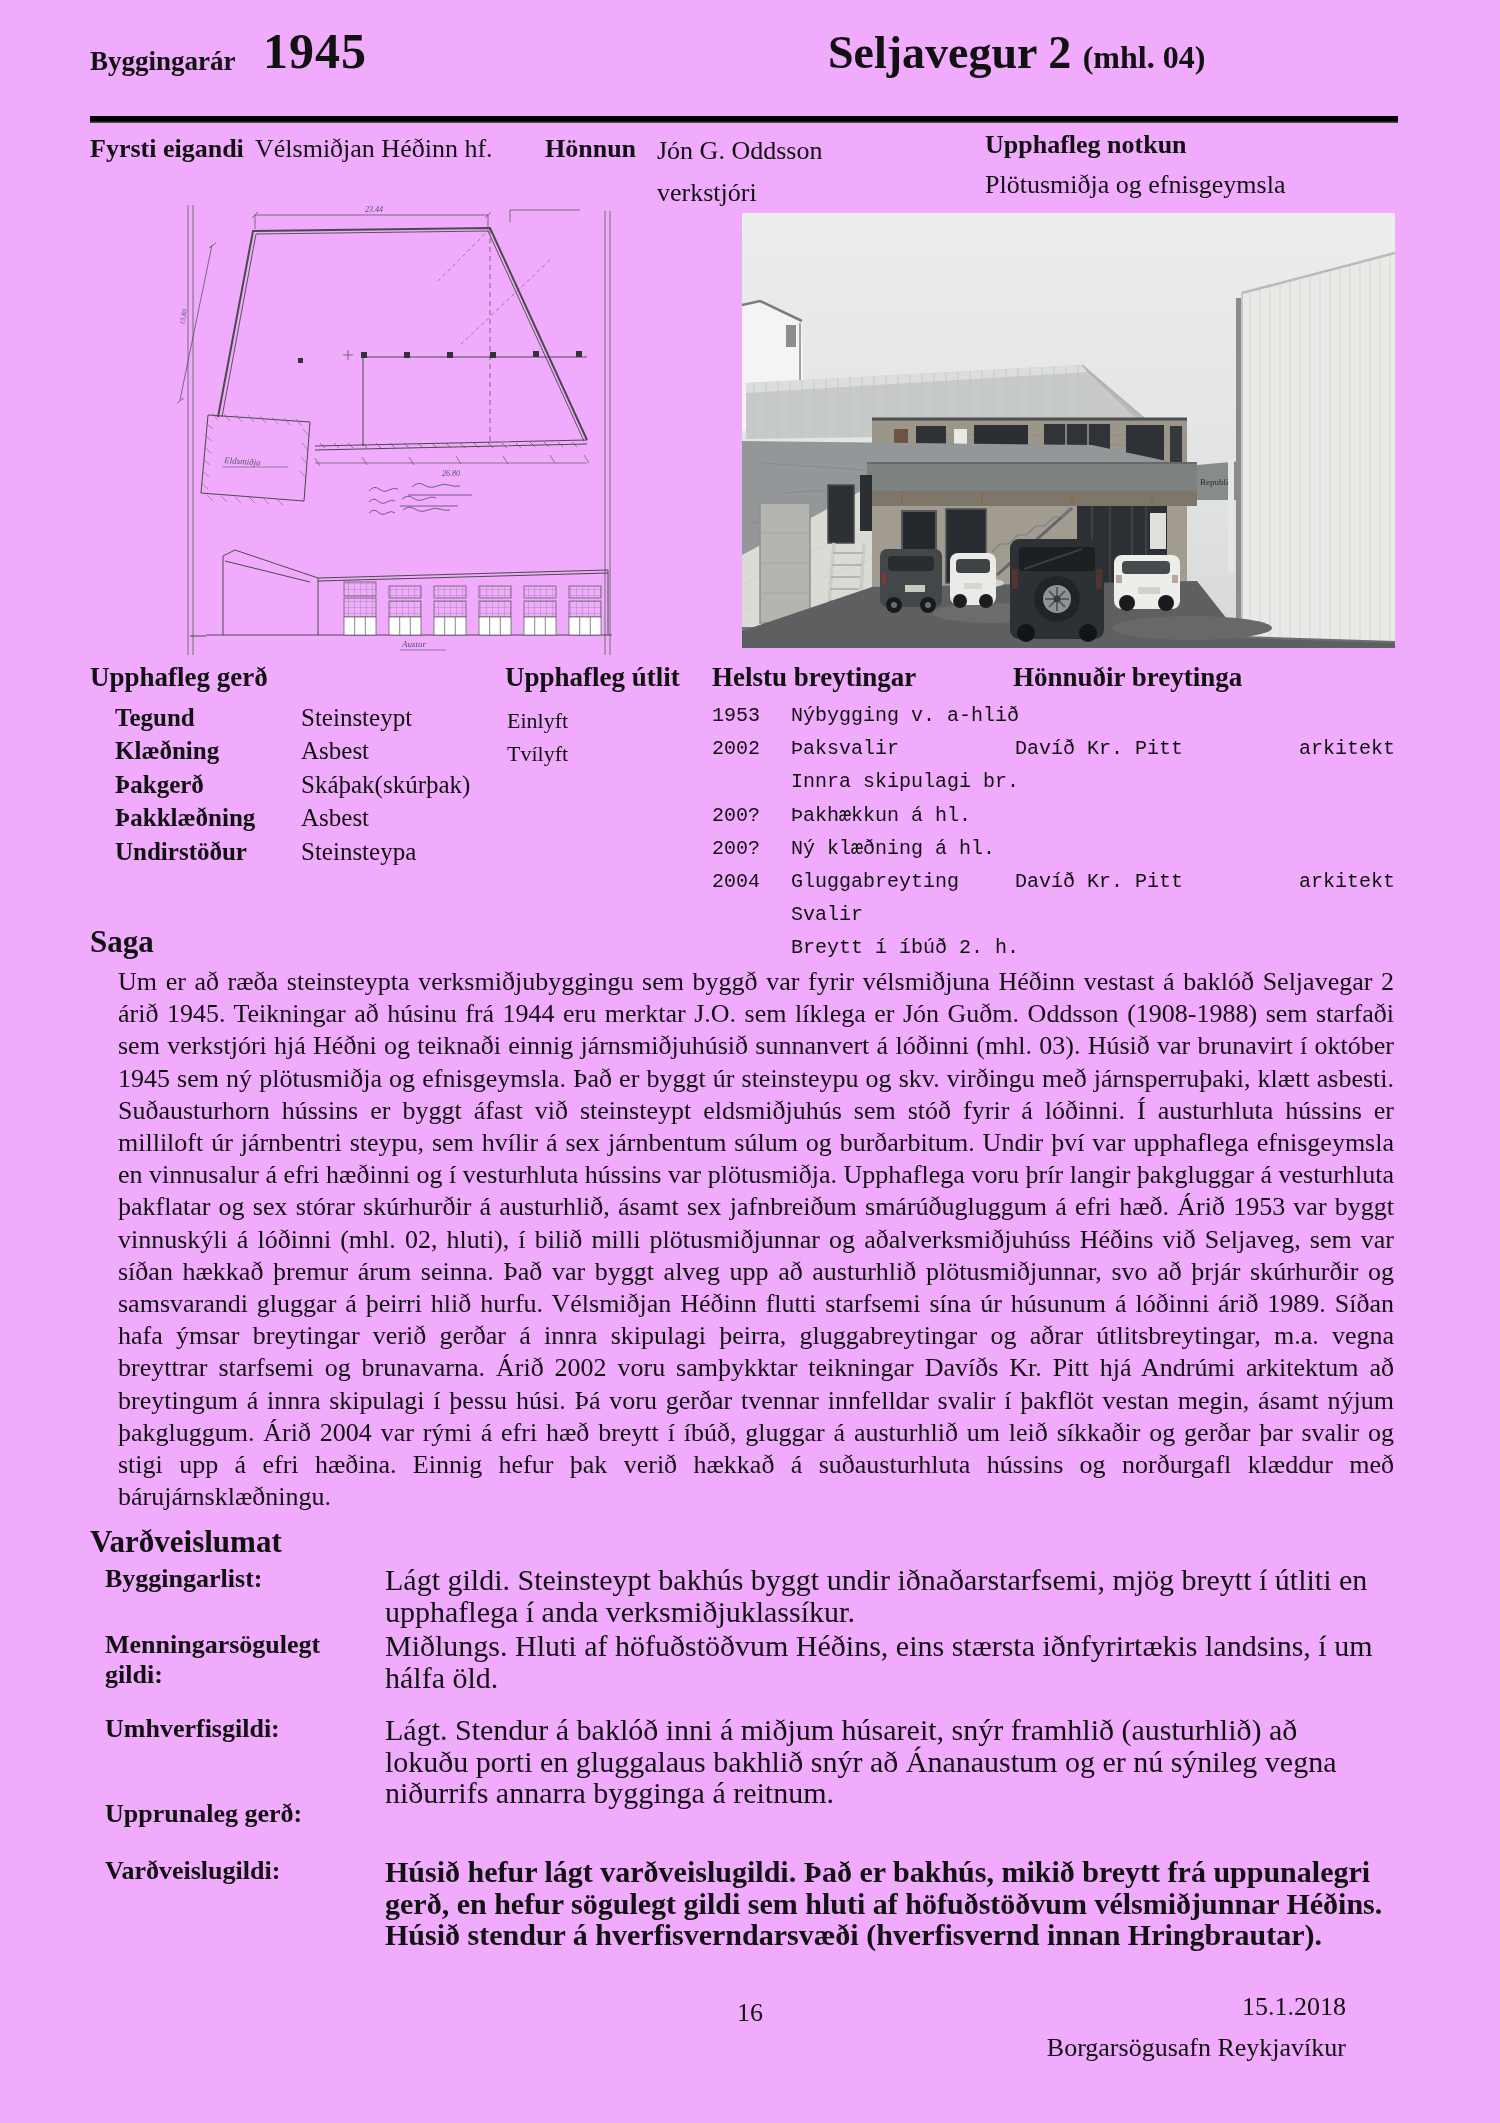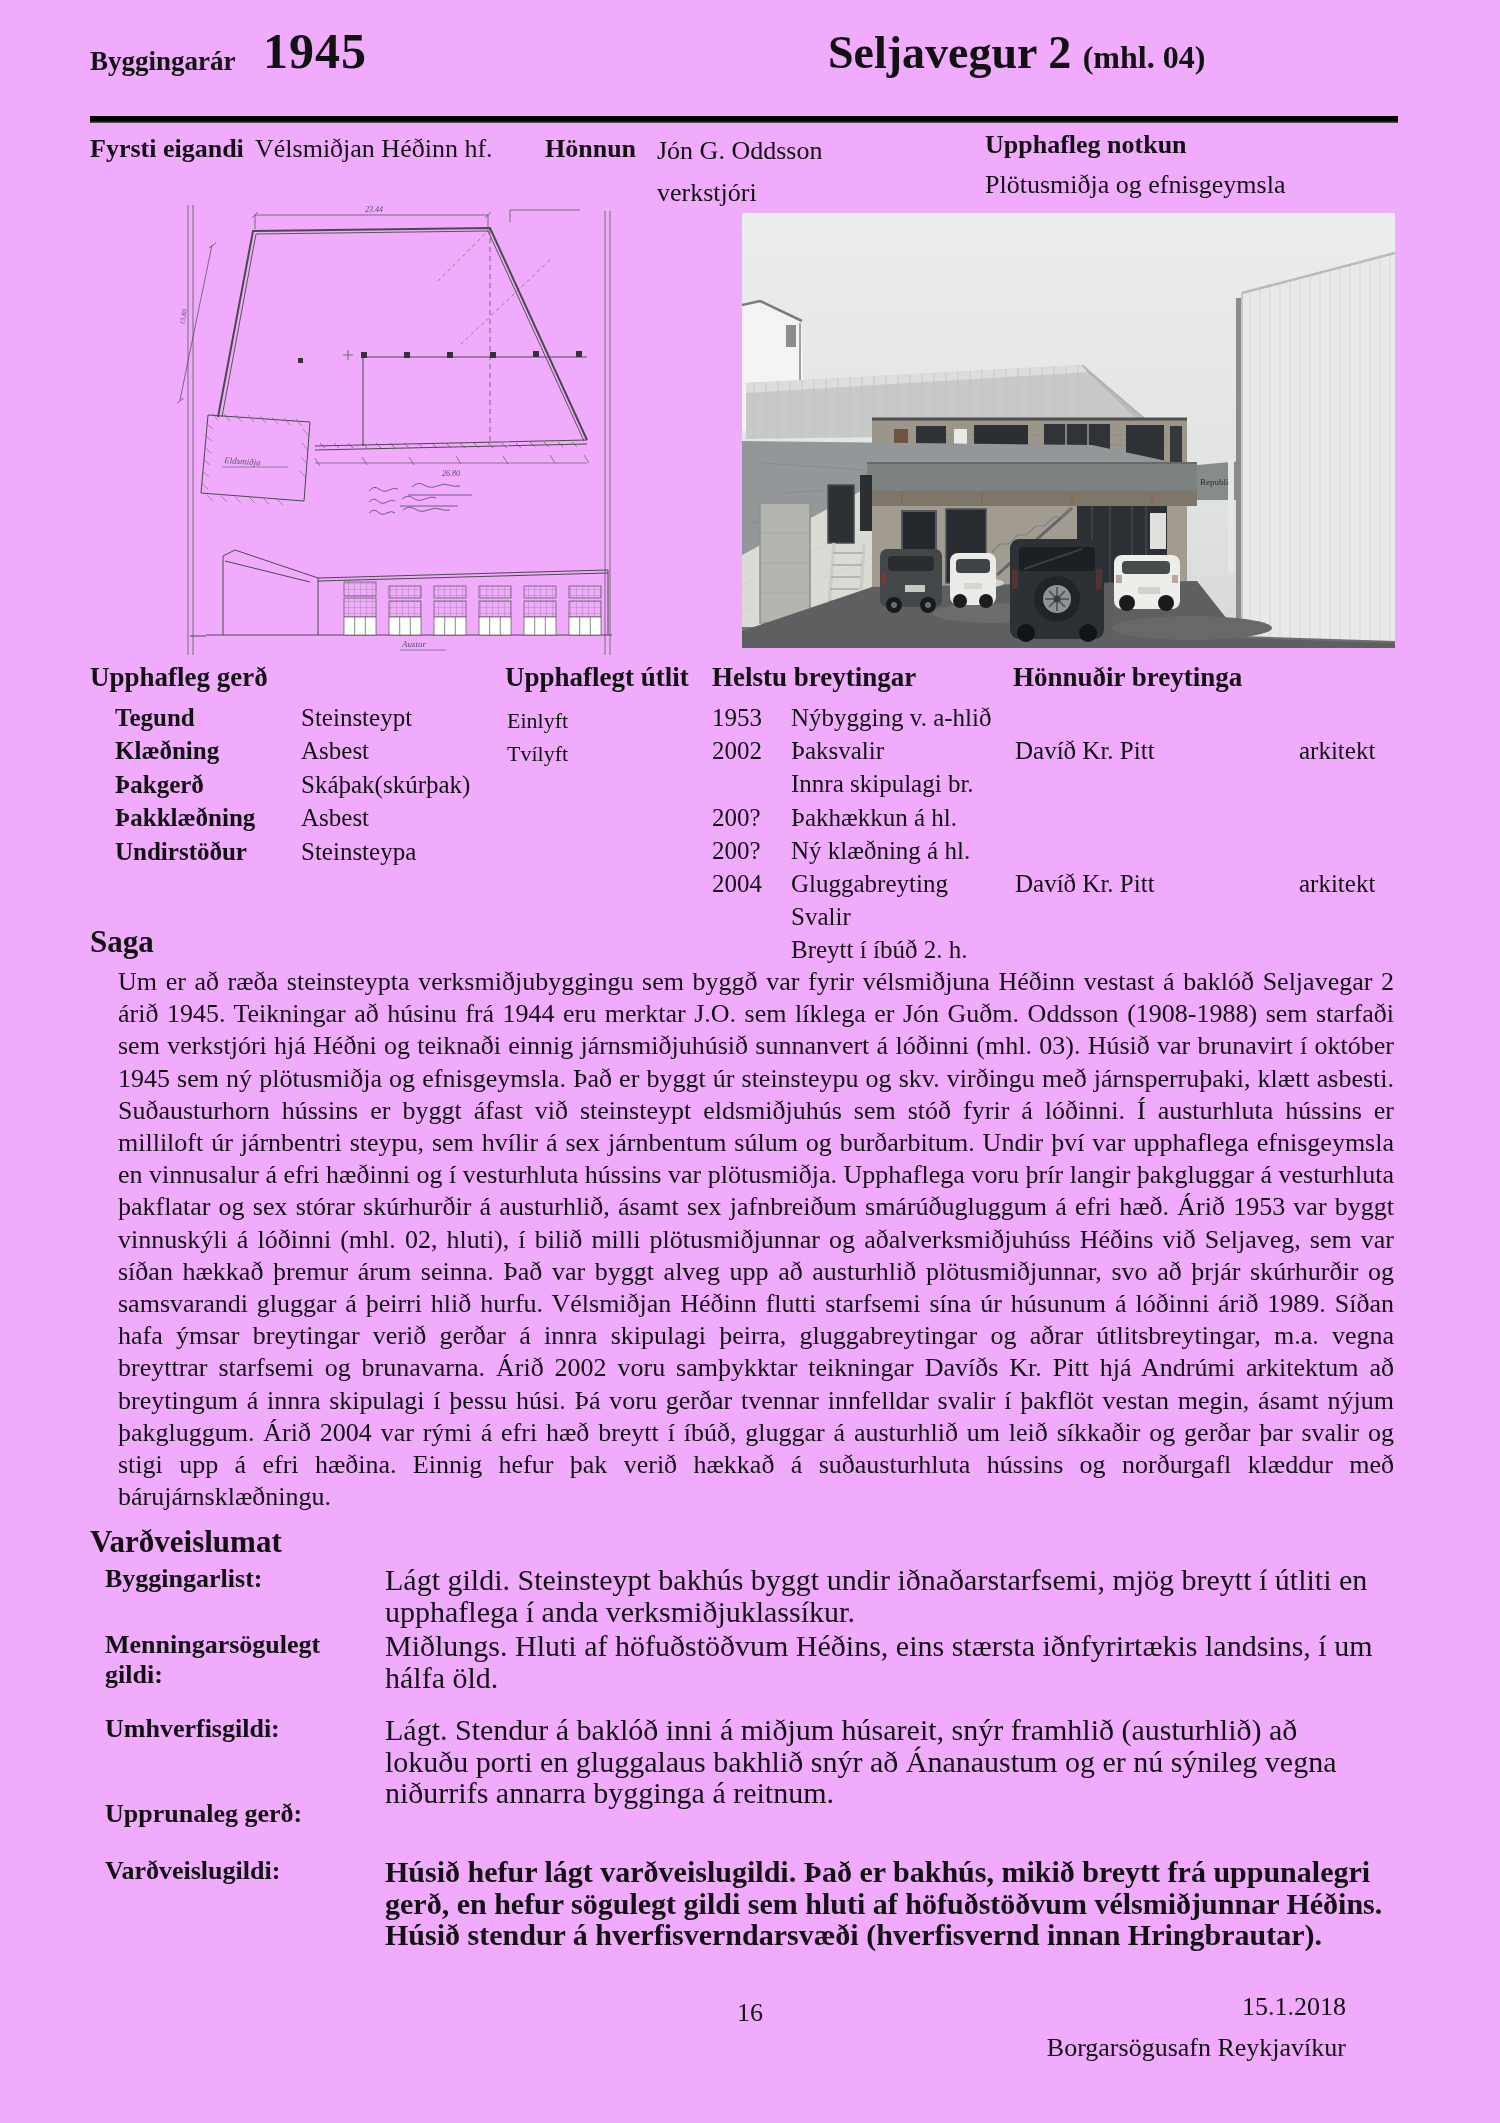--- a/index.html
+++ b/index.html
@@ -34,21 +34,21 @@
   .ch1{left:90px;top:662px;} .ch2{left:505px;top:662px;}
   .ch3{left:712px;top:662px;} .ch4{left:1013px;top:662px;}
 
   .fields{left:115px;top:704px;font-size:25px;}
   .frow{display:flex;height:33.4px;align-items:flex-start;}
   .frow .fl{width:186px;font-weight:bold;white-space:nowrap;}
   .frow .fv{white-space:nowrap;}
 
   .appearance{left:507px;top:704px;font-size:22px;line-height:33.4px;}
 
-  .changes{left:712px;top:704px;width:702px;font-size:25px;}
+  .changes{left:712px;top:704px;width:702px;font-size:20px;font-family:Liberation Mono, monospace;}
   .crow{display:flex;height:33.2px;}
   .cy{width:79px;} .cc{width:224px;white-space:nowrap;} .cd{width:284px;white-space:nowrap;} .cr{white-space:nowrap;}
 
   .saga-h{left:90px;top:924px;font-size:31px;font-weight:bold;}
   .saga-p{left:118px;top:966px;width:1276px;font-size:26px;line-height:32.2px;text-align:justify;}
 
   .assess-h{left:90px;top:1524px;font-size:31px;font-weight:bold;}
   .a-lbl{position:absolute;left:105px;width:278px;font-size:26px;font-weight:bold;}
   .a-txt{position:absolute;left:385px;width:1000px;font-size:30px;line-height:31.5px;}
   .r1{top:1564px;} .r2{top:1630px;} .r3{top:1714px;} .r4{top:1799px;} .r5{top:1856px;}
@@ -306,21 +306,21 @@
       <rect x="380" y="348" width="48" height="13" rx="4" fill="#474b4e"></rect>
       <rect x="396" y="374" width="22" height="7" fill="#d2d3c8"></rect>
       <rect x="374" y="362" width="6" height="8" fill="#b9a79b"></rect>
         <rect x="430" y="362" width="6" height="8" fill="#b9a79b"></rect>
       <circle cx="385" cy="390" r="8" fill="#191b1d"></circle>
         <circle cx="424" cy="390" r="8" fill="#191b1d"></circle>
     </g>
   </svg>
 
   <div class="abs col-head ch1">Upphafleg gerð</div>
-  <div class="abs col-head ch2">Upphaflegt útlit</div>
+  <div class="abs col-head ch2">Upphafleg útlit</div>
   <div class="abs col-head ch3">Helstu breytingar</div>
   <div class="abs col-head ch4">Hönnuðir breytinga</div>
 
   <div class="abs fields">
     <div class="frow">
         <span class="fl">Tegund</span>
         <span class="fv">Steinsteypt</span>
       </div>
     <div class="frow">
         <span class="fl">Klæðning</span>

